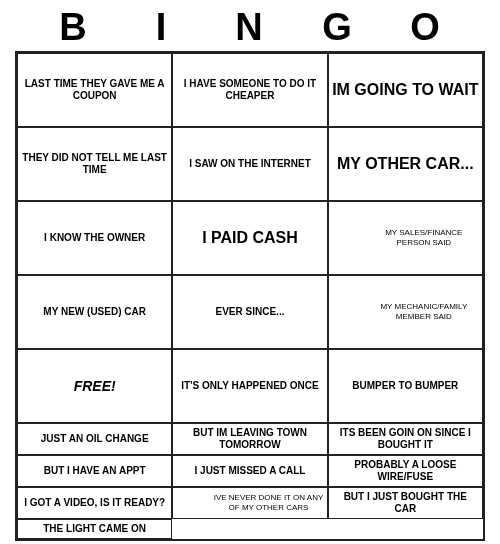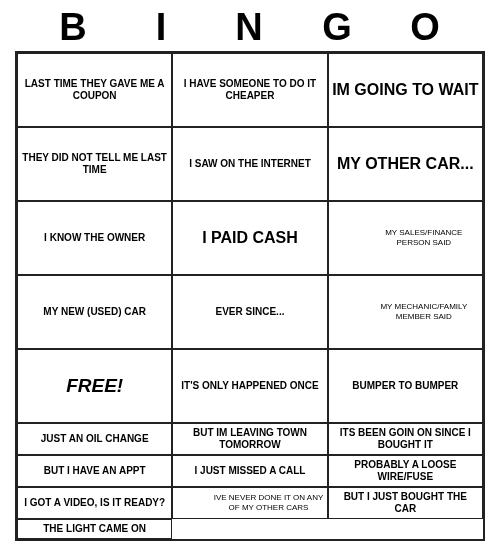--- a/index.html
+++ b/index.html
@@ -42,21 +42,21 @@
       justify-content: center;
       text-align: center;
       padding: 3px;
       font-size: 10px;
       font-weight: bold;
       text-transform: uppercase;
       line-height: 1.2;
       word-break: break-word;
     }
     .bingo-cell.free {
-      font-size: 19px;
+      font-size: 14px;
       font-weight: bold;
       font-style: italic;
     }
     .bingo-cell.small-text {
       font-size: 8px;
       font-weight: normal;
       padding-left: 40px;
     }
     .bingo-cell.large-text {
       font-size: 16px;

